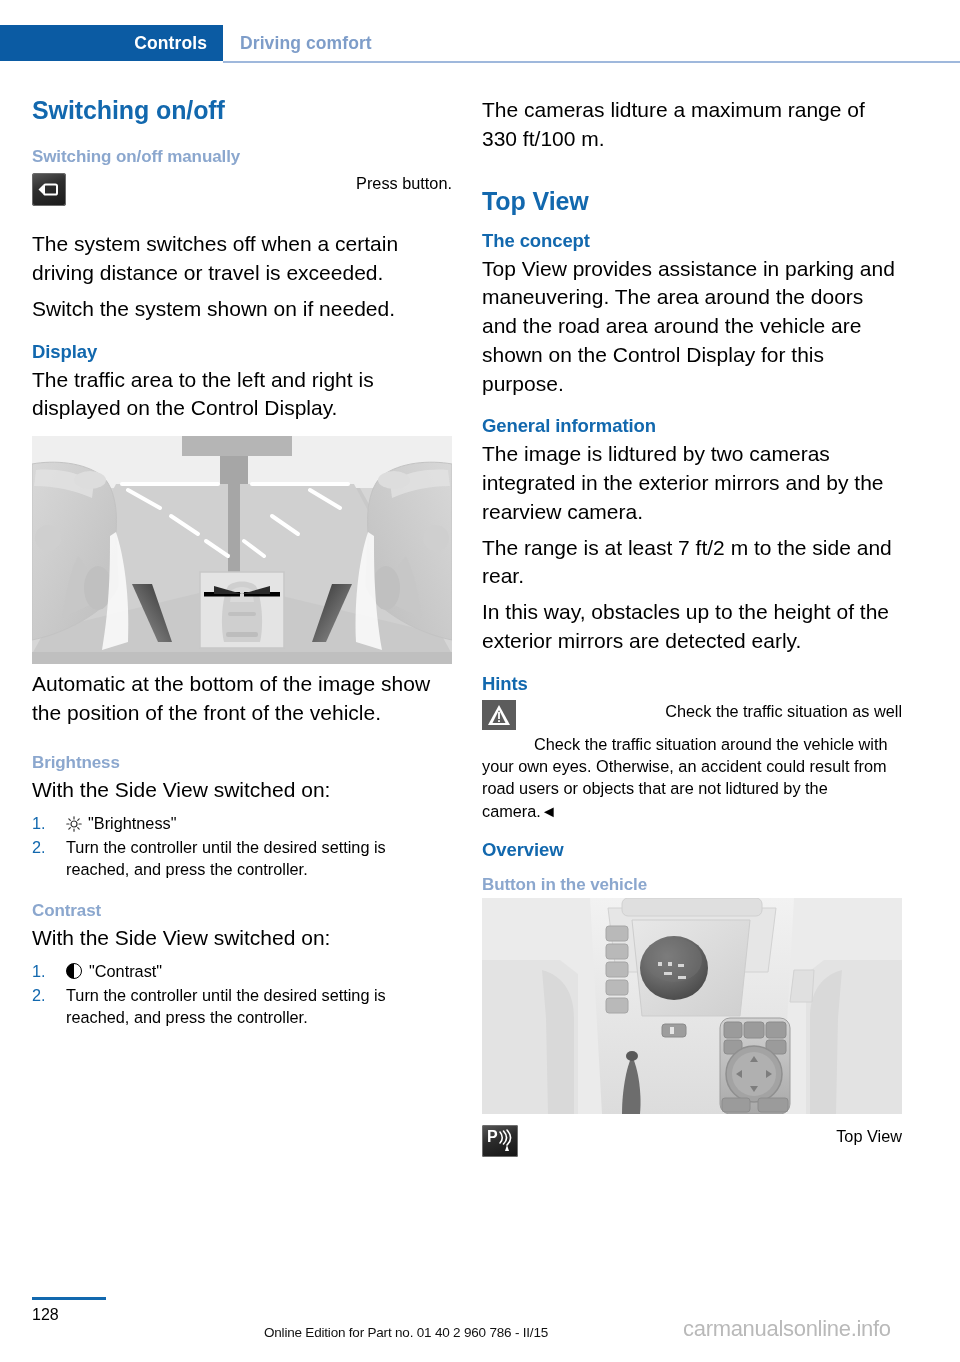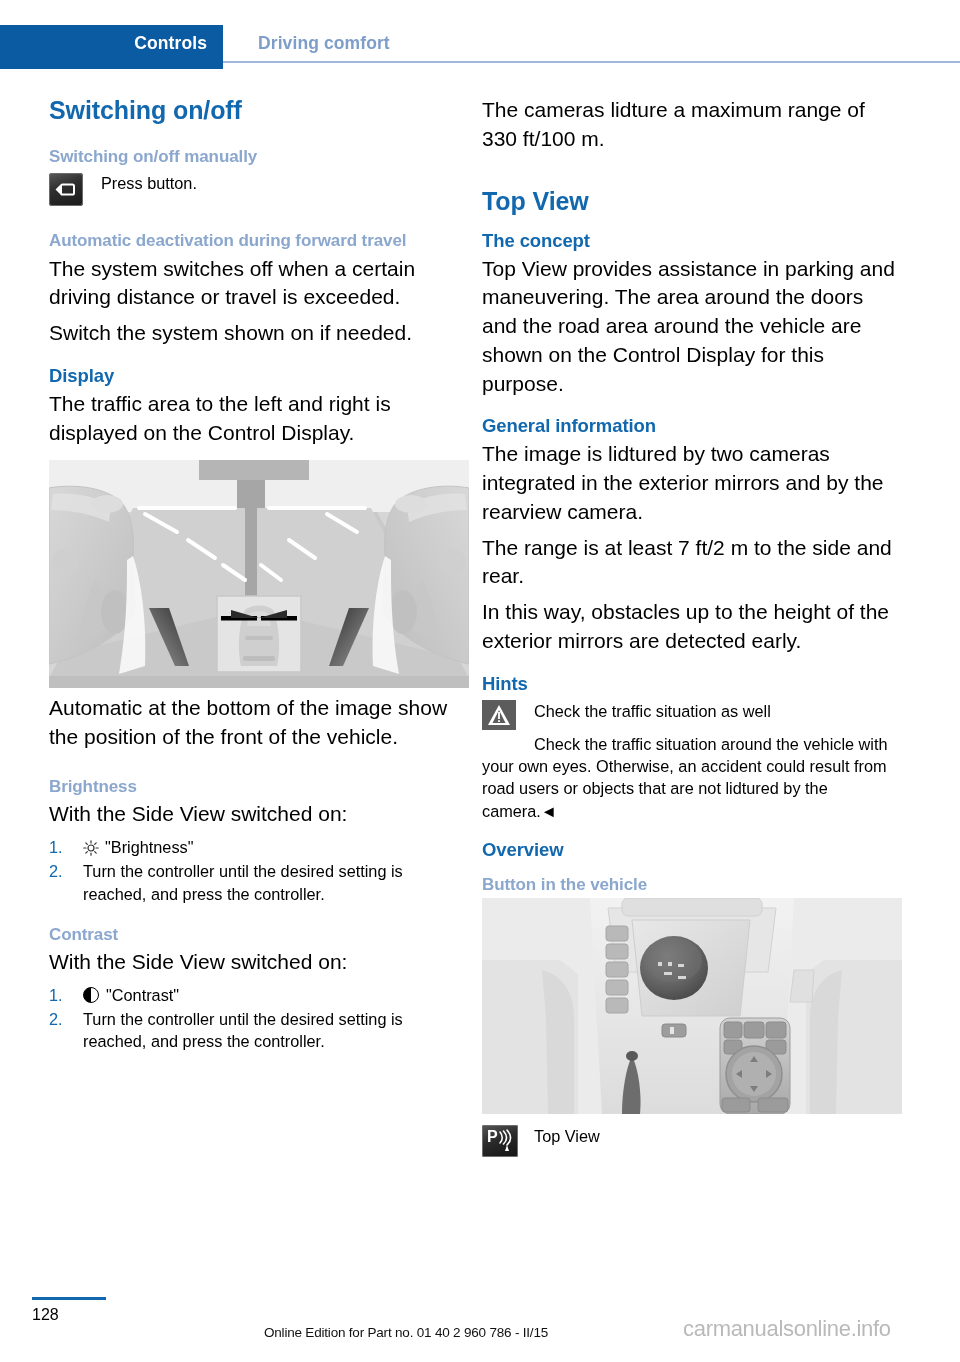--- a/index.html
+++ b/index.html
@@ -20,35 +20,35 @@
   .header {
     position: absolute;
     left: 0; top: 25px;
     width: 960px;
     height: 36px;
   }
   .header-tab {
     position: absolute;
     left: 0; top: 0;
     width: 223px;
-    height: 44px;
+    height: 36px;
     background: #0B5BA3;
     color: #ffffff;
     font-size: 17.5px;
     font-weight: bold;
     text-align: right;
     line-height: 36px;
     padding-right: 16px;
     box-sizing: border-box;
     letter-spacing: .1px;
     padding-left: 23px;
   }
   .header-section {
     position: absolute;
-    left: 258px; top: 0;
+    left: 240px; top: 0;
     height: 36px;
     line-height: 36px;
     color: #7E9DC9;
     font-size: 17.5px;
     font-weight: bold;
     letter-spacing: .1px;
   }
   .header-rule {
     position: absolute;
     left: 223px;
@@ -57,21 +57,21 @@
     height: 2px;
     background: #9FB8DC;
   }
 
   
   .col {
     position: absolute;
     top: 96px;
     width: 420px;
   }
-  .col-left  { left: 32px; margin-left: 17px; }
+  .col-left  { left: 32px; }
   .col-right { left: 482px; }
 
   
   h1.chapter {
     font-size: 25px;
     font-weight: bold;
     color: #1268AE;
     margin: 0 0 4px 0;
     letter-spacing: -0.1px;
   }
@@ -107,20 +107,21 @@
     position: relative;
     min-height: 34px;
     margin: 3px 0 0 0;
   }
   .icon-row .rowtext {
     font-size: 16.3px;
     line-height: 1.37;
     margin-left: 52px;
     display: block;
     padding-top: 2px;
+    text-align: right;
   }
 
   
   .btn-icon {
     position: absolute;
     left: 0; top: 3px;
     width: 34px; height: 33px;
     border-radius: 3px;
     background: linear-gradient(160deg,#5a5a5a 0%,#2e2e2e 42%,#1a1a1a 100%);
     box-shadow: inset 0 0 0 1px #6b6b6b;
@@ -259,21 +260,20 @@
       <svg width="24" height="17" viewBox="0 0 24 17">
         <rect x="7" y="3.5" width="13" height="10" rx="1.6" fill="none" stroke="#fff" stroke-width="2"></rect>
         <path d="M6 4 L1.5 8.5 L6 13 Z" fill="#fff"></path>
       </svg>
     </span>
     <span class="rowtext">Press button.</span>
   </div>
 
   <div class="sp-lg"></div>
 
-  <h3 class="h3">Automatic deactivation during forward travel</h3>
 
   <p class="body">The system switches off when a certain driving distance or travel is exceeded.</p>
   <p class="body">Switch the system shown on if needed.</p>
 
   <div class="sp-sm"></div>
   <h2 class="h2">Display</h2>
   <p class="body">The traffic area to the left and right is displayed on the Control Display.</p>
 
   <div class="sp-xs"></div>
 

